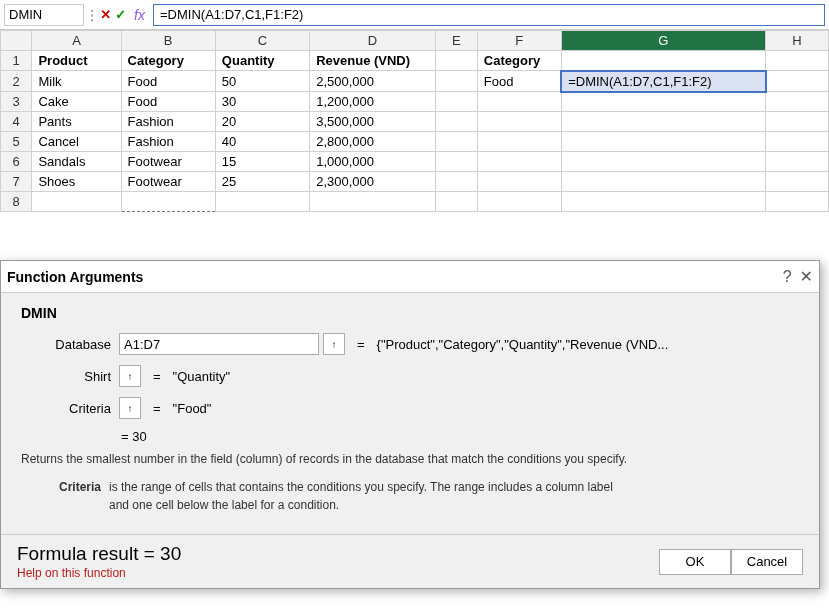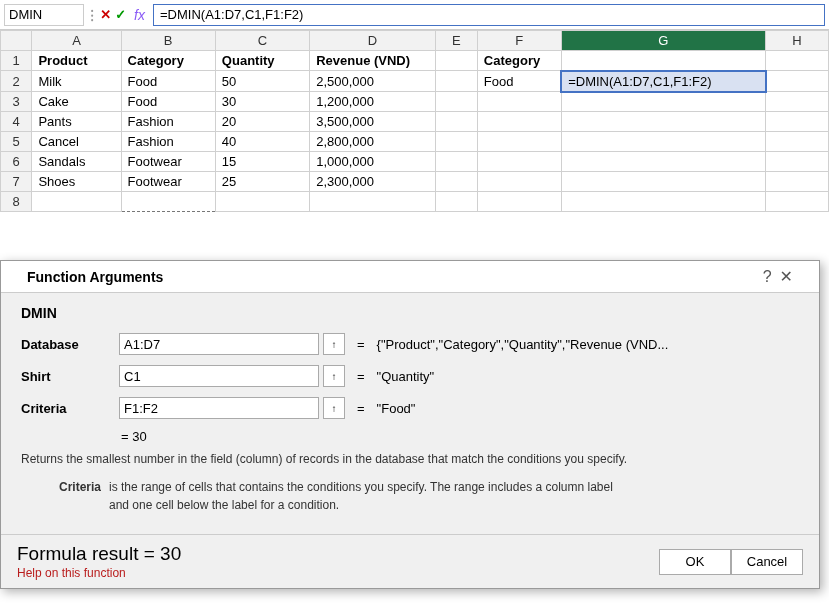--- a/index.html
+++ b/index.html
@@ -98,21 +98,21 @@
       left: 0px;
       width: 820px;
       background: #f0f0f0;
       border: 1px solid #999;
       box-shadow: 3px 3px 10px rgba(0,0,0,0.3);
       z-index: 10;
     }
     .dialog-titlebar {
       background: #fff;
       border-bottom: 1px solid #ccc;
-      padding: 6px 26px;
+      padding: 6px 6px;
       display: flex;
       align-items: center;
       justify-content: space-between;
     }
     .dialog-title {
       font-size: 14px;
       font-weight: 600;
       color: #000;
     }
     .dialog-title-icons {
@@ -129,22 +129,22 @@
       color: #000;
     }
     .arg-row {
       display: flex;
       align-items: center;
       margin-bottom: 10px;
       gap: 8px;
     }
     .arg-label {
       width: 90px;
-      text-align: left;
-      font-weight: 700;
+      text-align: right;
+      font-weight: 400;
       font-size: 13px;
       color: #000;
     }
     .arg-input-wrap {
       display: flex;
       gap: 4px;
     }
     .arg-input {
       width: 200px;
       height: 22px;
@@ -374,33 +374,31 @@
             <span>↑</span>
           </button>
         </div>
         <span class="arg-eq">=</span>
         <span class="arg-result">{"Product","Category","Quantity","Revenue (VND...</span>
       </div>
 
       <div class="arg-row">
         <span class="arg-label">Shirt</span>
         <div class="arg-input-wrap">
-          <input class="arg-input" type="text" value="C1" style="">
           <button class="collapse-btn">
             <span>↑</span>
           </button>
         </div>
         <span class="arg-eq">=</span>
         <span class="arg-result">"Quantity"</span>
       </div>
 
       <div class="arg-row">
         <span class="arg-label">Criteria</span>
         <div class="arg-input-wrap">
-          <input class="arg-input" type="text" value="F1:F2" style="">
           <button class="collapse-btn">
             <span>↑</span>
           </button>
         </div>
         <span class="arg-eq">=</span>
         <span class="arg-result">"Food"</span>
       </div>
 
       <div class="result-line">=  30</div>
 

